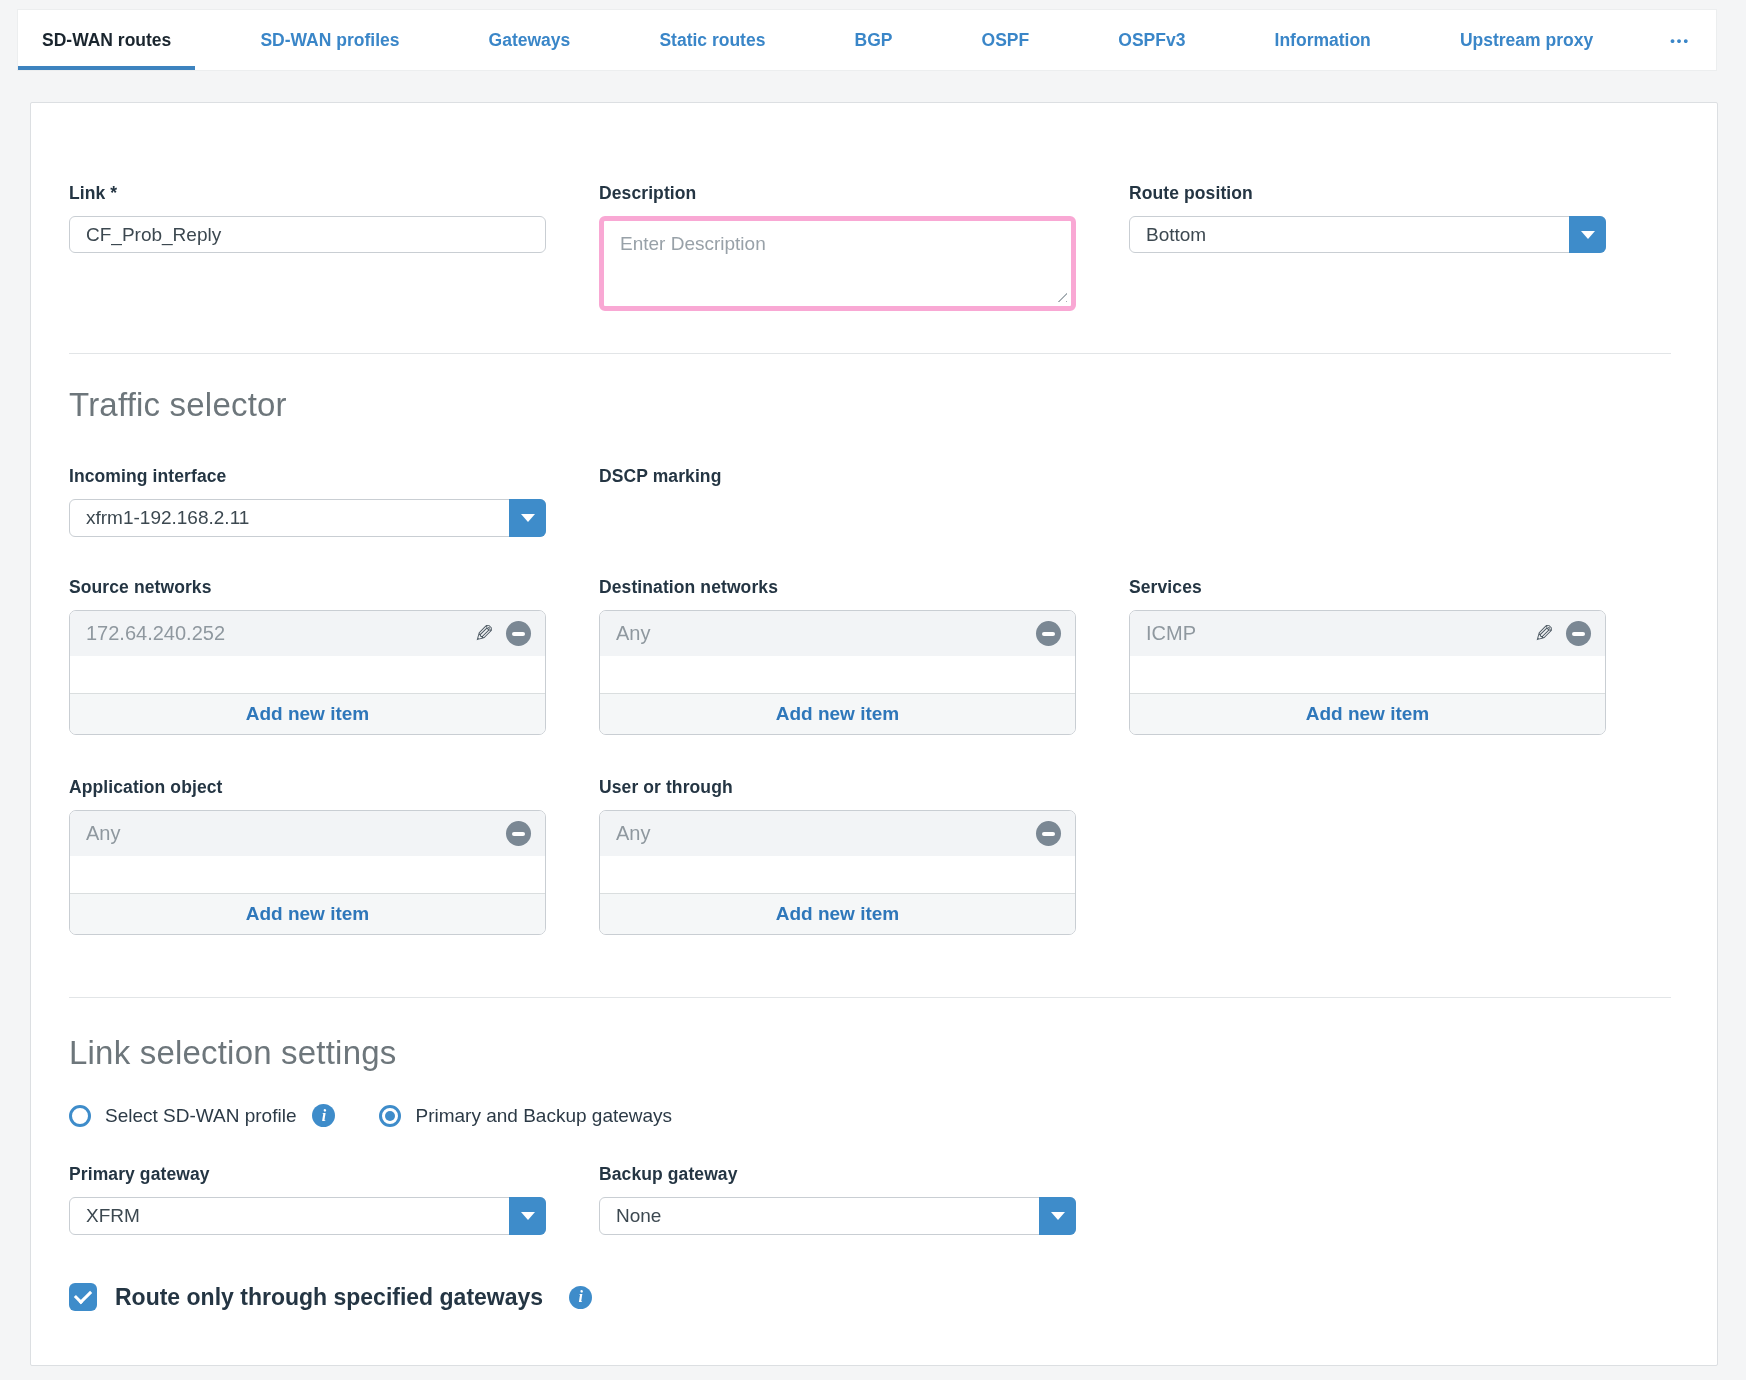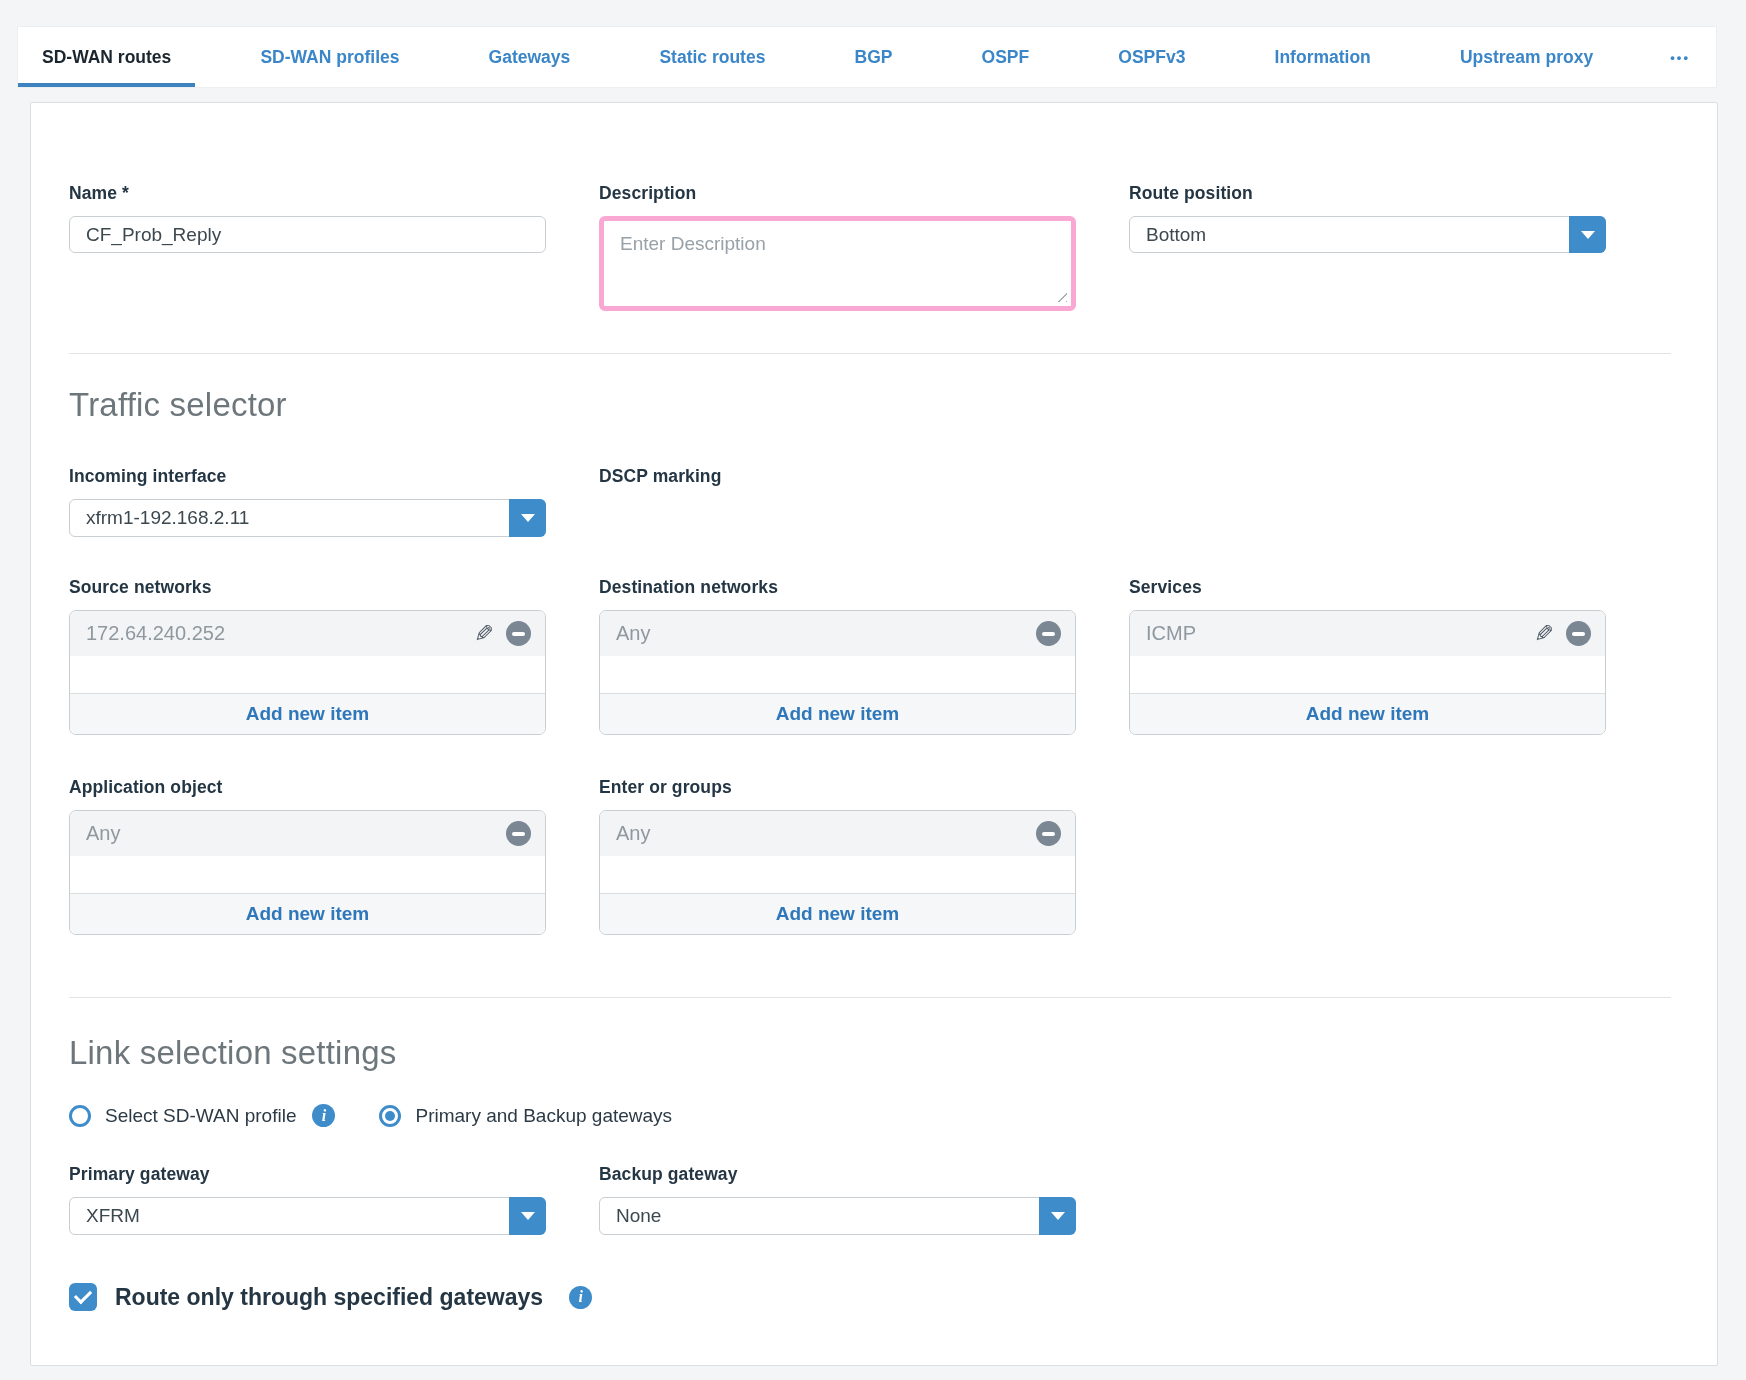--- a/index.html
+++ b/index.html
@@ -4,21 +4,21 @@
 <style>
   html,body{margin:0;padding:0;}
   body{
     width:1746px;height:1380px;position:relative;
     background:#f4f5f6;
     font-family:"Liberation Sans","DejaVu Sans",sans-serif;
     -webkit-font-smoothing:antialiased;
   }
   
   .tabbar{
-    position:absolute;left:17px;top:26px;width:1700px;height:62px;
+    position:absolute;left:17px;top:9px;width:1700px;height:62px;
     background:#ffffff;border:1px solid #eceeef;box-sizing:border-box;
     display:flex;justify-content:space-between;align-items:stretch;
   }
   .tab{
     position:relative;display:flex;align-items:center;
     padding:0 24px;cursor:pointer;
     font-size:17.5px;font-weight:700;color:#3a86c8;white-space:nowrap;
   }
   .tab.active{color:#1a252e;}
   .tab.active::after{
@@ -143,21 +143,21 @@
   <div class="tab">Information</div>
   <div class="tab">Upstream proxy</div>
   <div class="tab more">•••</div>
 </div>
 
 <div class="panel">
   <div class="content">
 
     <div class="grid row-fields mt-fields">
       <div class="field">
-        <div class="label">Name *</div>
+        <div class="label">Link *</div>
         <div class="input">
           <span>CF_Prob_Reply</span>
         </div>
       </div>
       <div class="field">
         <div class="label">Description</div>
         <div class="textarea">
           <span>Enter Description</span>
           <div class="resize-corner"></div>
         </div>
@@ -245,21 +245,21 @@
             <span class="item-text">Any</span>
             <span class="item-icons">
               <span class="minus"></span>
             </span>
           </div>
           <div class="list-spacer"></div>
           <div class="list-add">Add new item</div>
         </div>
       </div>
       <div class="field">
-        <div class="label">Enter or groups</div>
+        <div class="label">User or through</div>
         <div class="listbox">
           <div class="list-item">
             <span class="item-text">Any</span>
             <span class="item-icons">
               <span class="minus"></span>
             </span>
           </div>
           <div class="list-spacer"></div>
           <div class="list-add">Add new item</div>
         </div>

